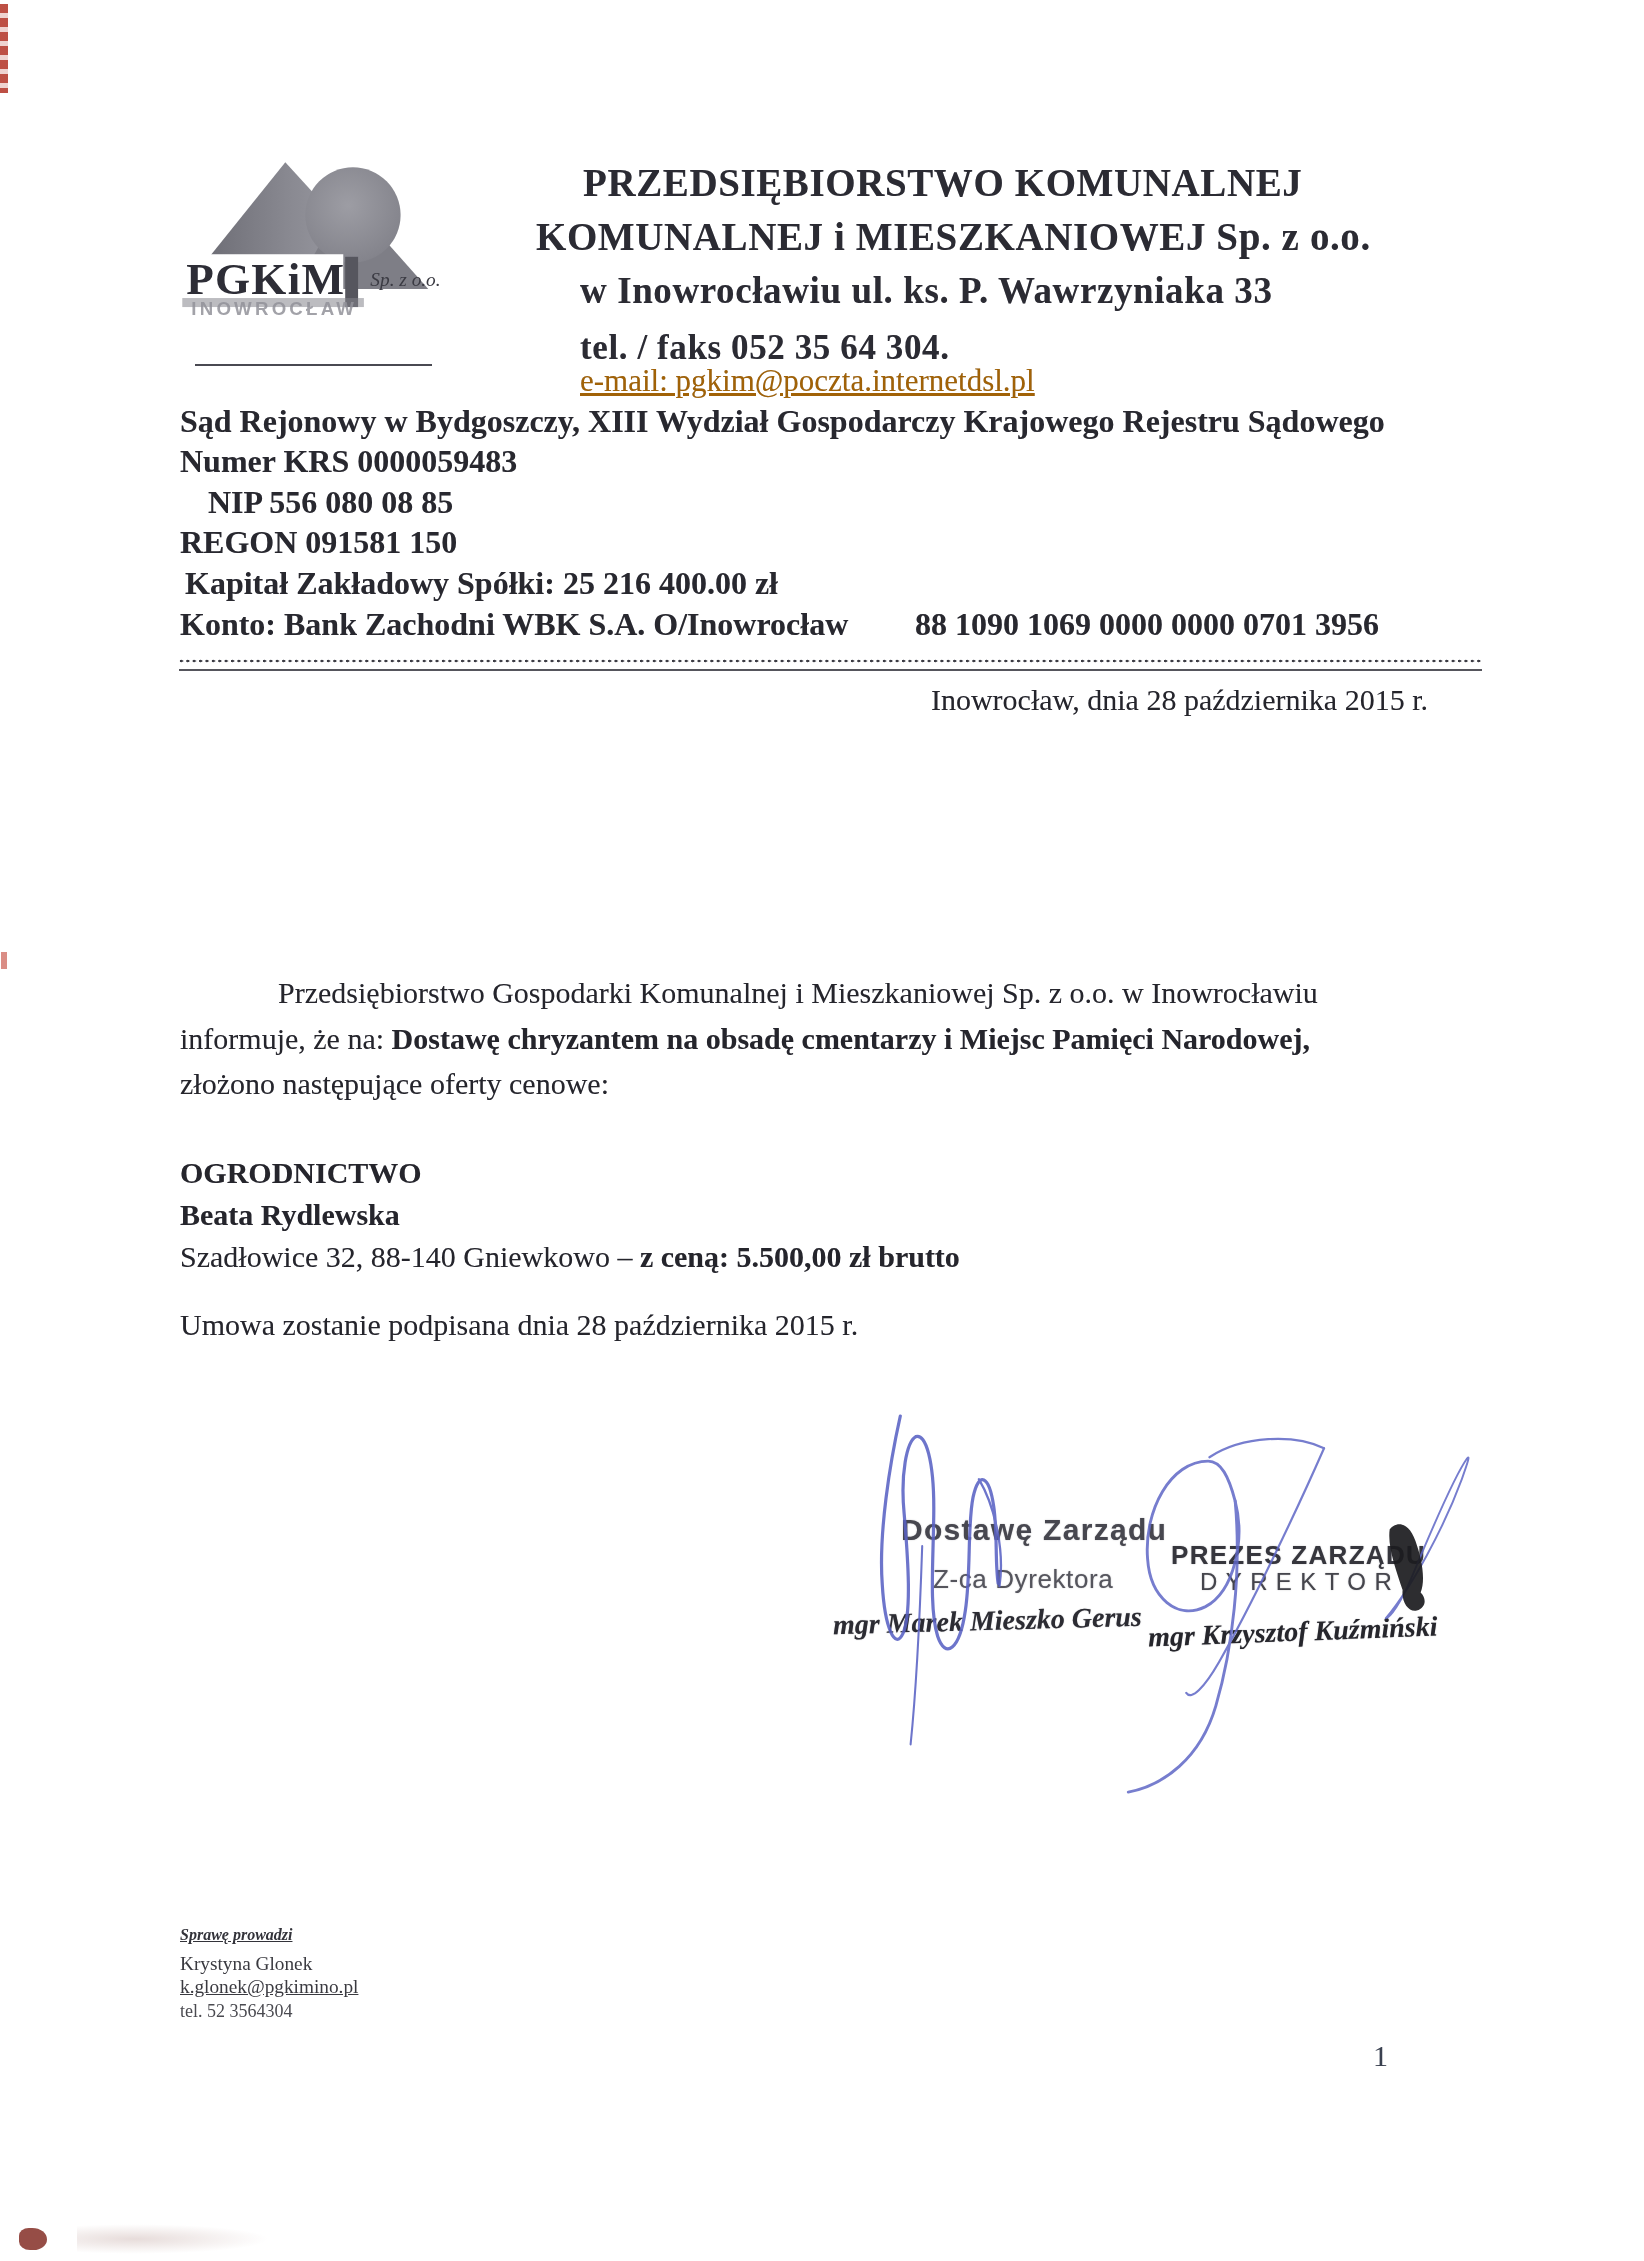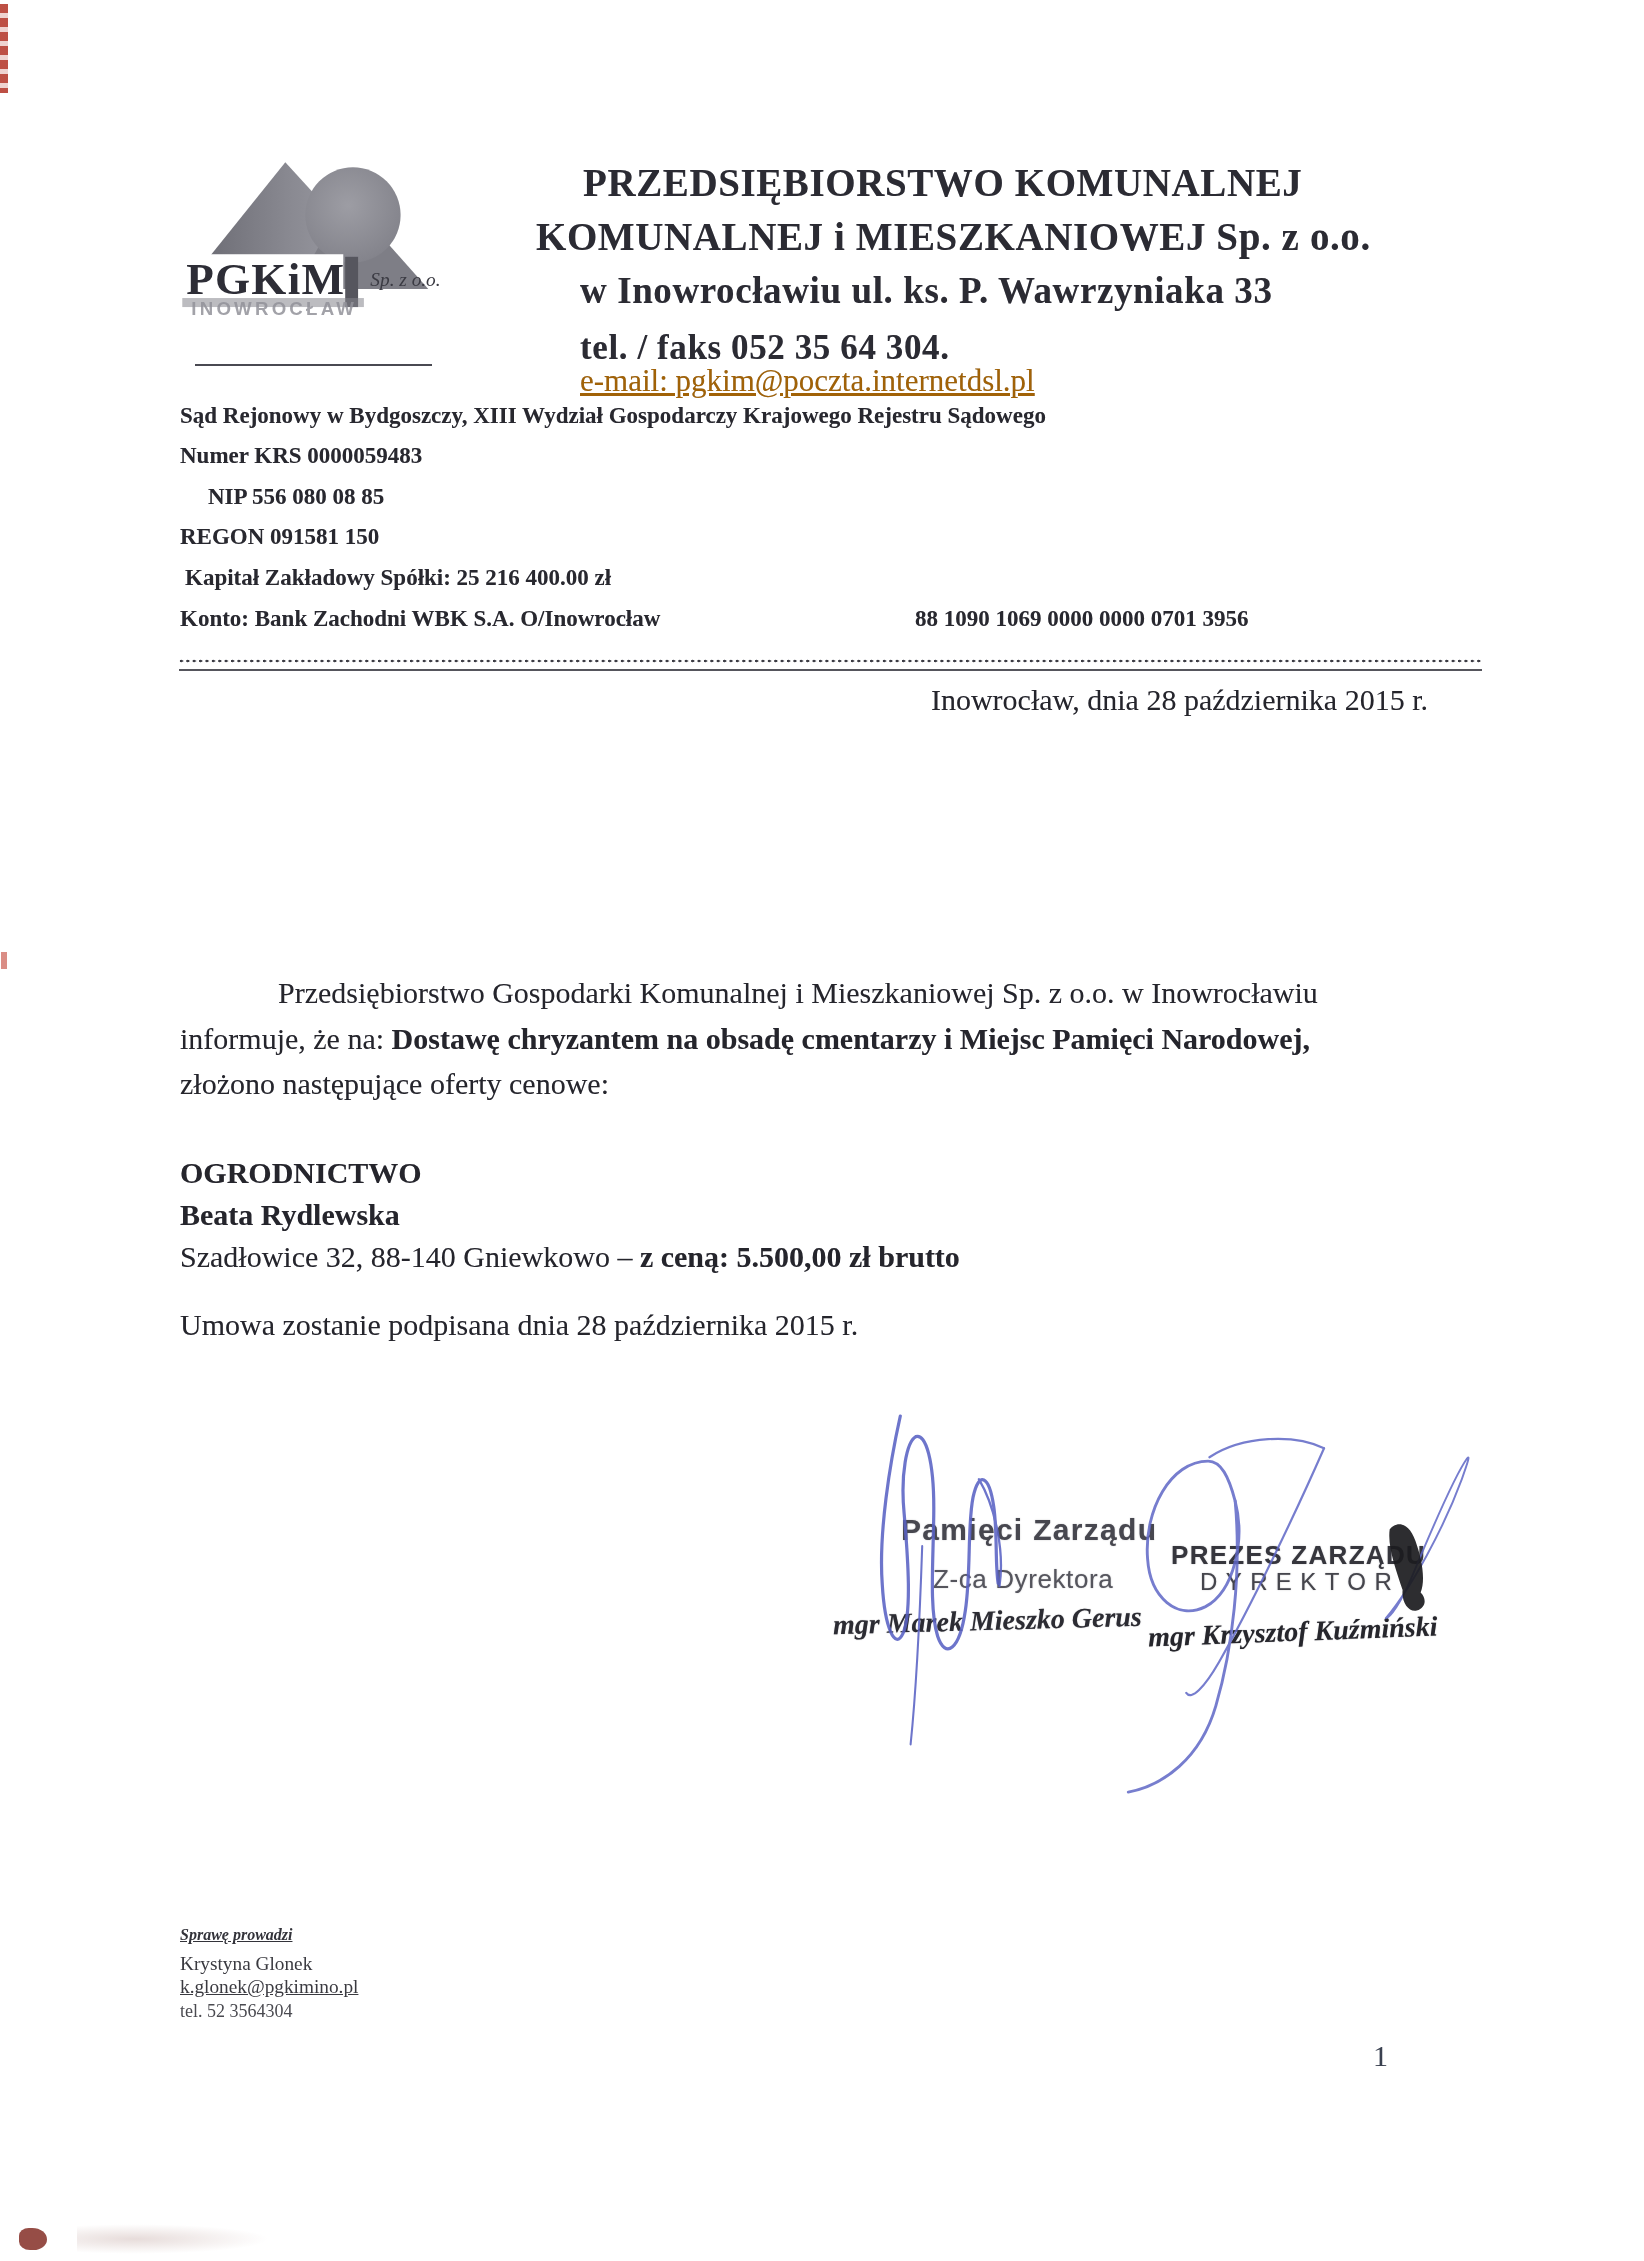--- a/index.html
+++ b/index.html
@@ -7,21 +7,21 @@
     width:1644px;height:2261px;
     background:#ffffff;
     position:relative;
     overflow:hidden;
     font-family:"Liberation Serif",serif;
   }
   .abs{position:absolute;white-space:nowrap;}
   .doc{color:#26262e;text-shadow:0 0 0.6px rgba(50,50,70,.28);}
   .b{font-weight:bold;}
   .hdr{font-weight:bold;font-size:39px;color:#2b2b33;letter-spacing:0.6px;}
-  .reg{font-weight:bold;font-size:23px;color:#28282f;}
+  .reg{font-weight:bold;font-size:32px;color:#28282f;}
   .body-txt{font-size:30px;color:#25252c;}
   .small{font-size:19.3px;color:#3a3a40;}
   .stamp-sans{font-family:"Liberation Sans",sans-serif;color:#45454d;text-shadow:0 0 1.3px rgba(70,70,80,.45);}
   .stamp-name{font-style:italic;font-weight:bold;color:#2c2c33;text-shadow:0 0 1px rgba(40,40,50,.5);}
   .underline{text-decoration:underline;}
   .dots{
     position:absolute;left:179px;top:658px;width:1303px;height:6.4px;
     background-image:radial-gradient(circle at 2.6px 3.2px,#3c3c44 1.4px,rgba(0,0,0,0) 1.7px);
     background-size:6.4px 6.4px;background-repeat:repeat-x;
   }
@@ -84,21 +84,21 @@
 </div>
 <div class="abs doc body-txt" style="left:180px;top:1067px;">złożono następujące oferty cenowe:</div>
 
 <div class="abs doc body-txt b" style="left:180px;top:1156px;">OGRODNICTWO</div>
 <div class="abs doc body-txt b" style="left:180px;top:1198px;">Beata Rydlewska</div>
 <div class="abs doc body-txt" style="left:180px;top:1240px;">
   <span>Szadłowice 32, 88-140 Gniewkowo – </span><span class="b">z ceną: 5.500,00 zł brutto</span>
 </div>
 <div class="abs doc body-txt" style="left:180px;top:1308px;">Umowa zostanie podpisana dnia 28 października 2015 r.</div>
 
-<div class="abs stamp-sans b" style="left:901px;top:1513px;font-size:30px;letter-spacing:1.3px;color:#47474f;">Pamięci Zarządu</div>
+<div class="abs stamp-sans b" style="left:901px;top:1513px;font-size:30px;letter-spacing:1.3px;color:#47474f;">Dostawę Zarządu</div>
 <div class="abs stamp-sans" style="left:933px;top:1564px;font-size:26px;letter-spacing:0.6px;color:#55555d;">Z-ca Dyrektora</div>
 
 <div class="abs stamp-sans" style="left:1171px;top:1540px;font-size:26px;font-weight:600;letter-spacing:1.3px;color:#36363d;">PREZES ZARZĄDU</div>
 <div class="abs stamp-sans" style="left:1200px;top:1568px;font-size:24px;letter-spacing:8.4px;color:#45454c;">DYREKTOR</div>
 
 <div class="abs stamp-name" style="left:833px;top:1605px;font-size:28px;transform:rotate(-1.6deg);">mgr Marek Mieszko Gerus</div>
 <div class="abs stamp-name" style="left:1148px;top:1616px;font-size:28px;transform:rotate(-2.2deg);color:#26262c;">mgr Krzysztof Kuźmiński</div>
 
 <svg style="left:805px;top:1385px;" width="747" height="451" viewBox="1250 2150 1160 700" fill="none" stroke-linecap="round" stroke-linejoin="round">
   <g stroke="#5a62c4" opacity="0.88">

